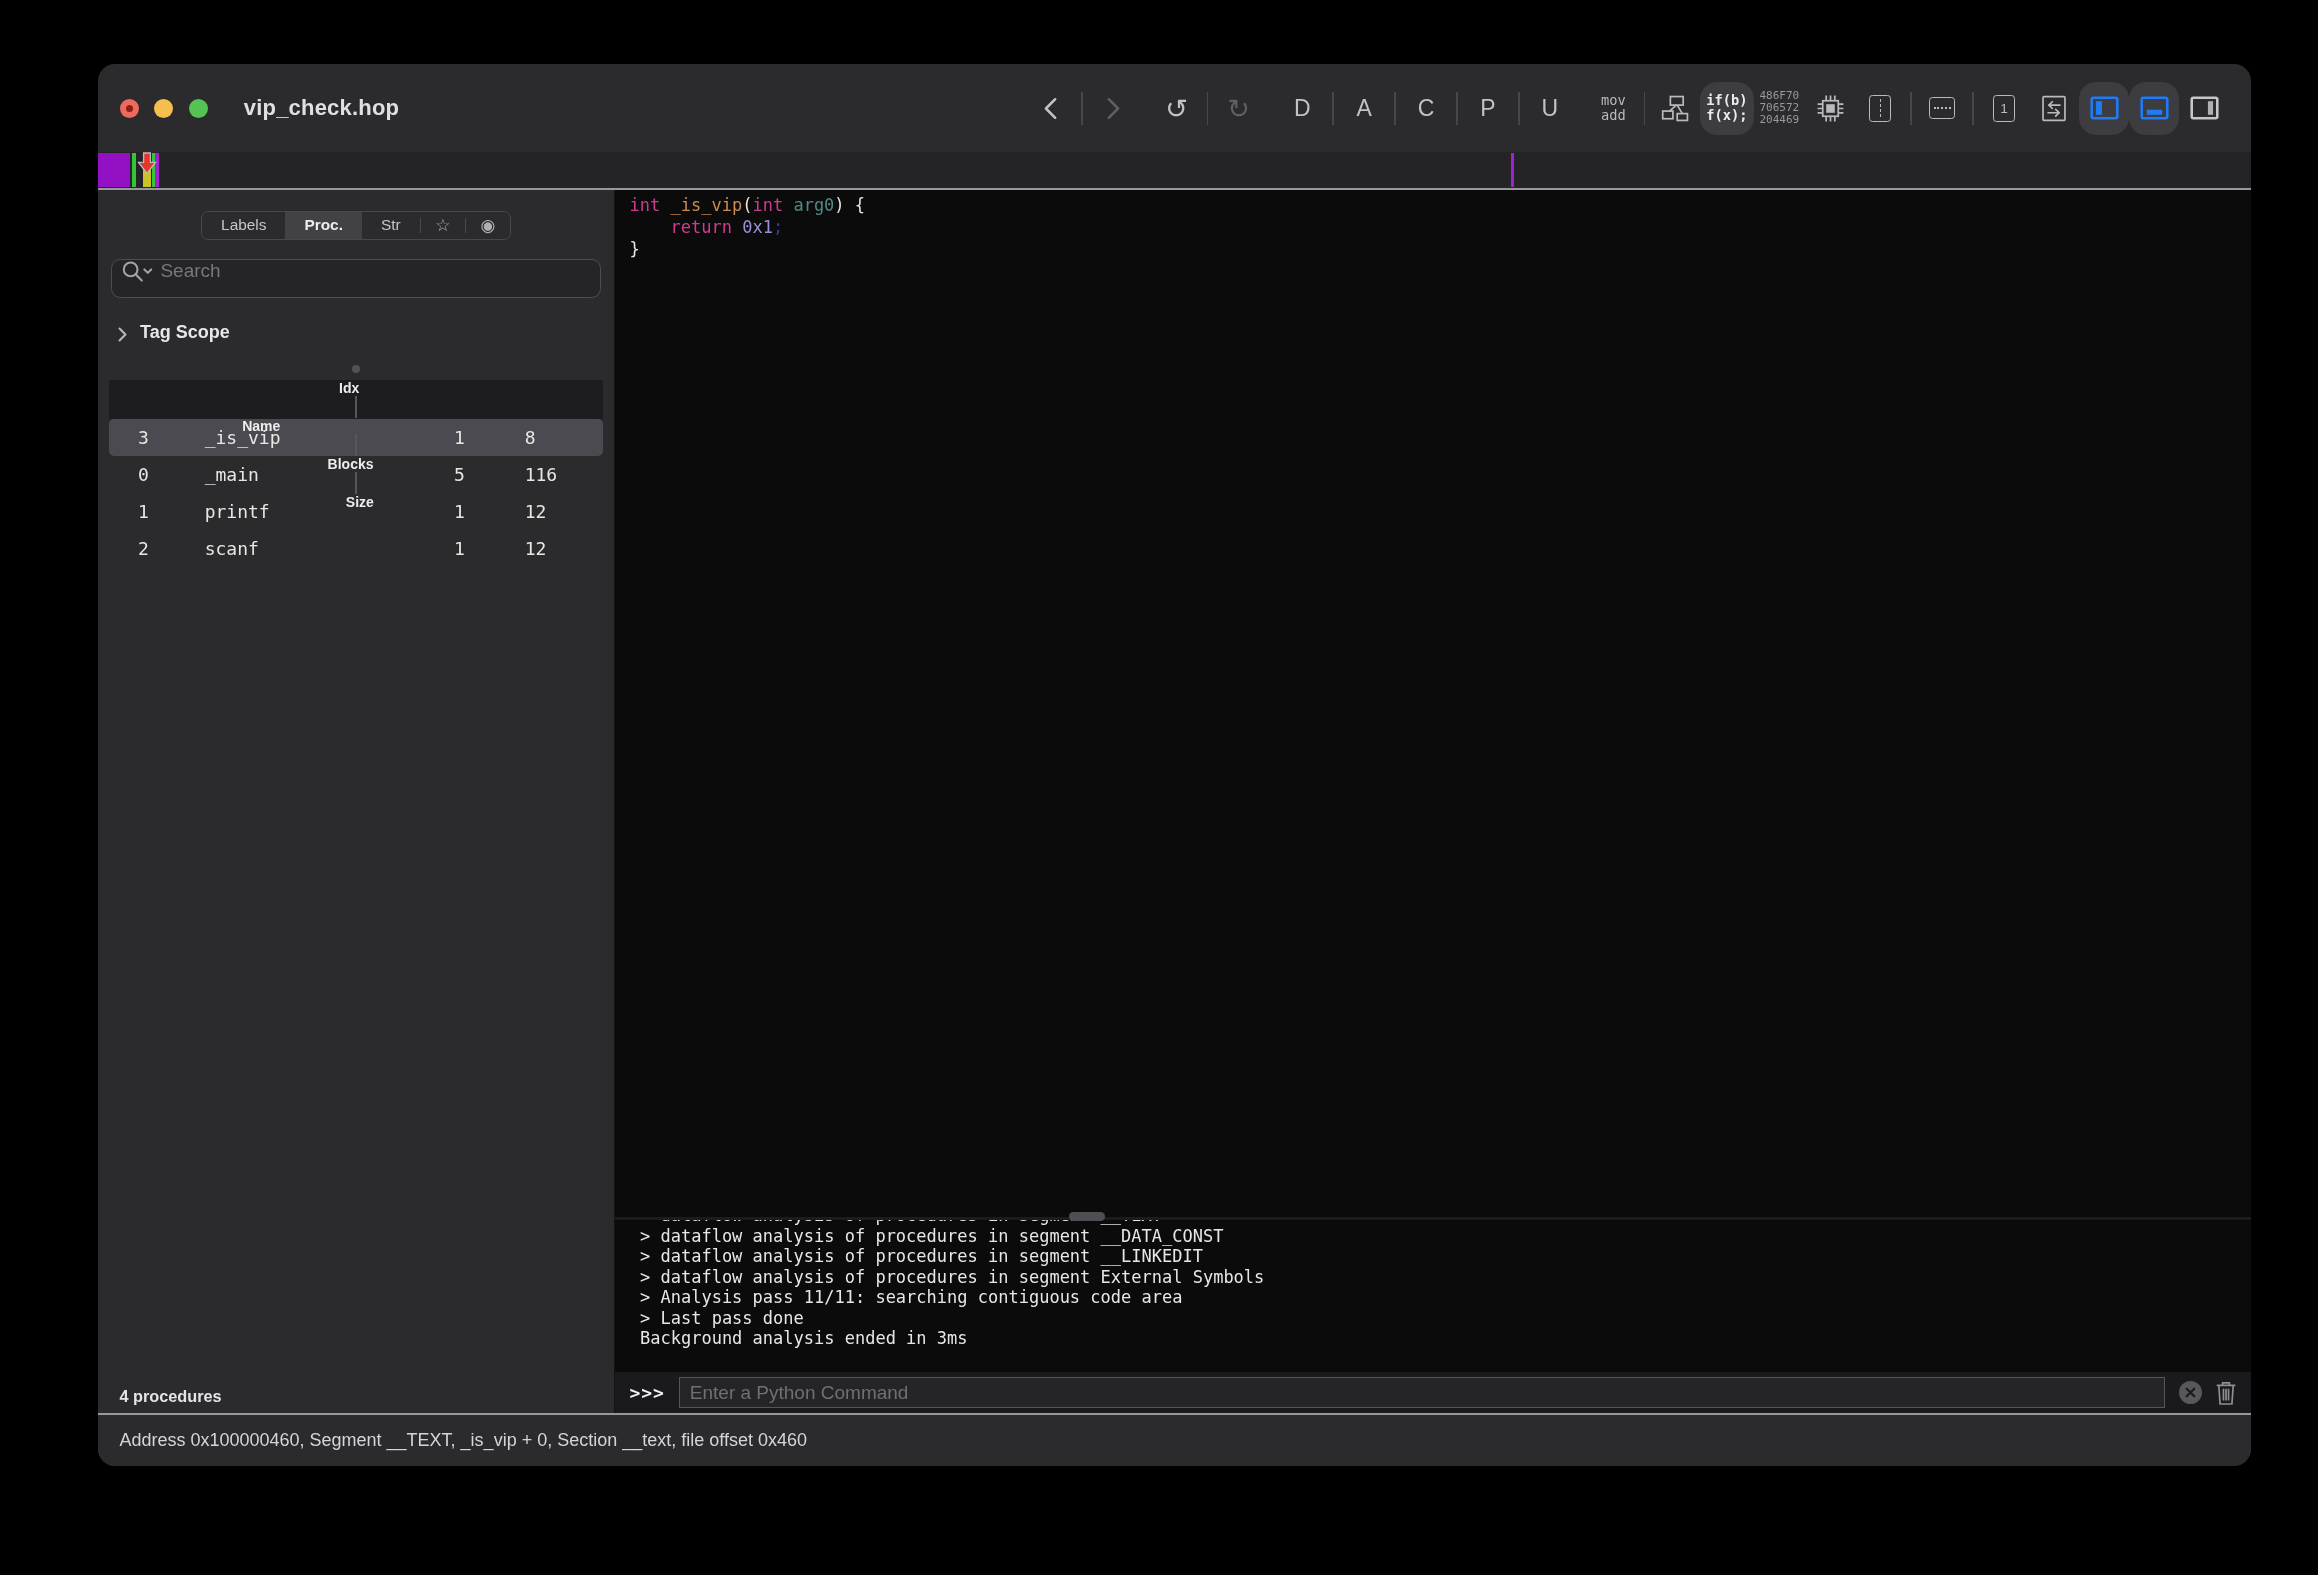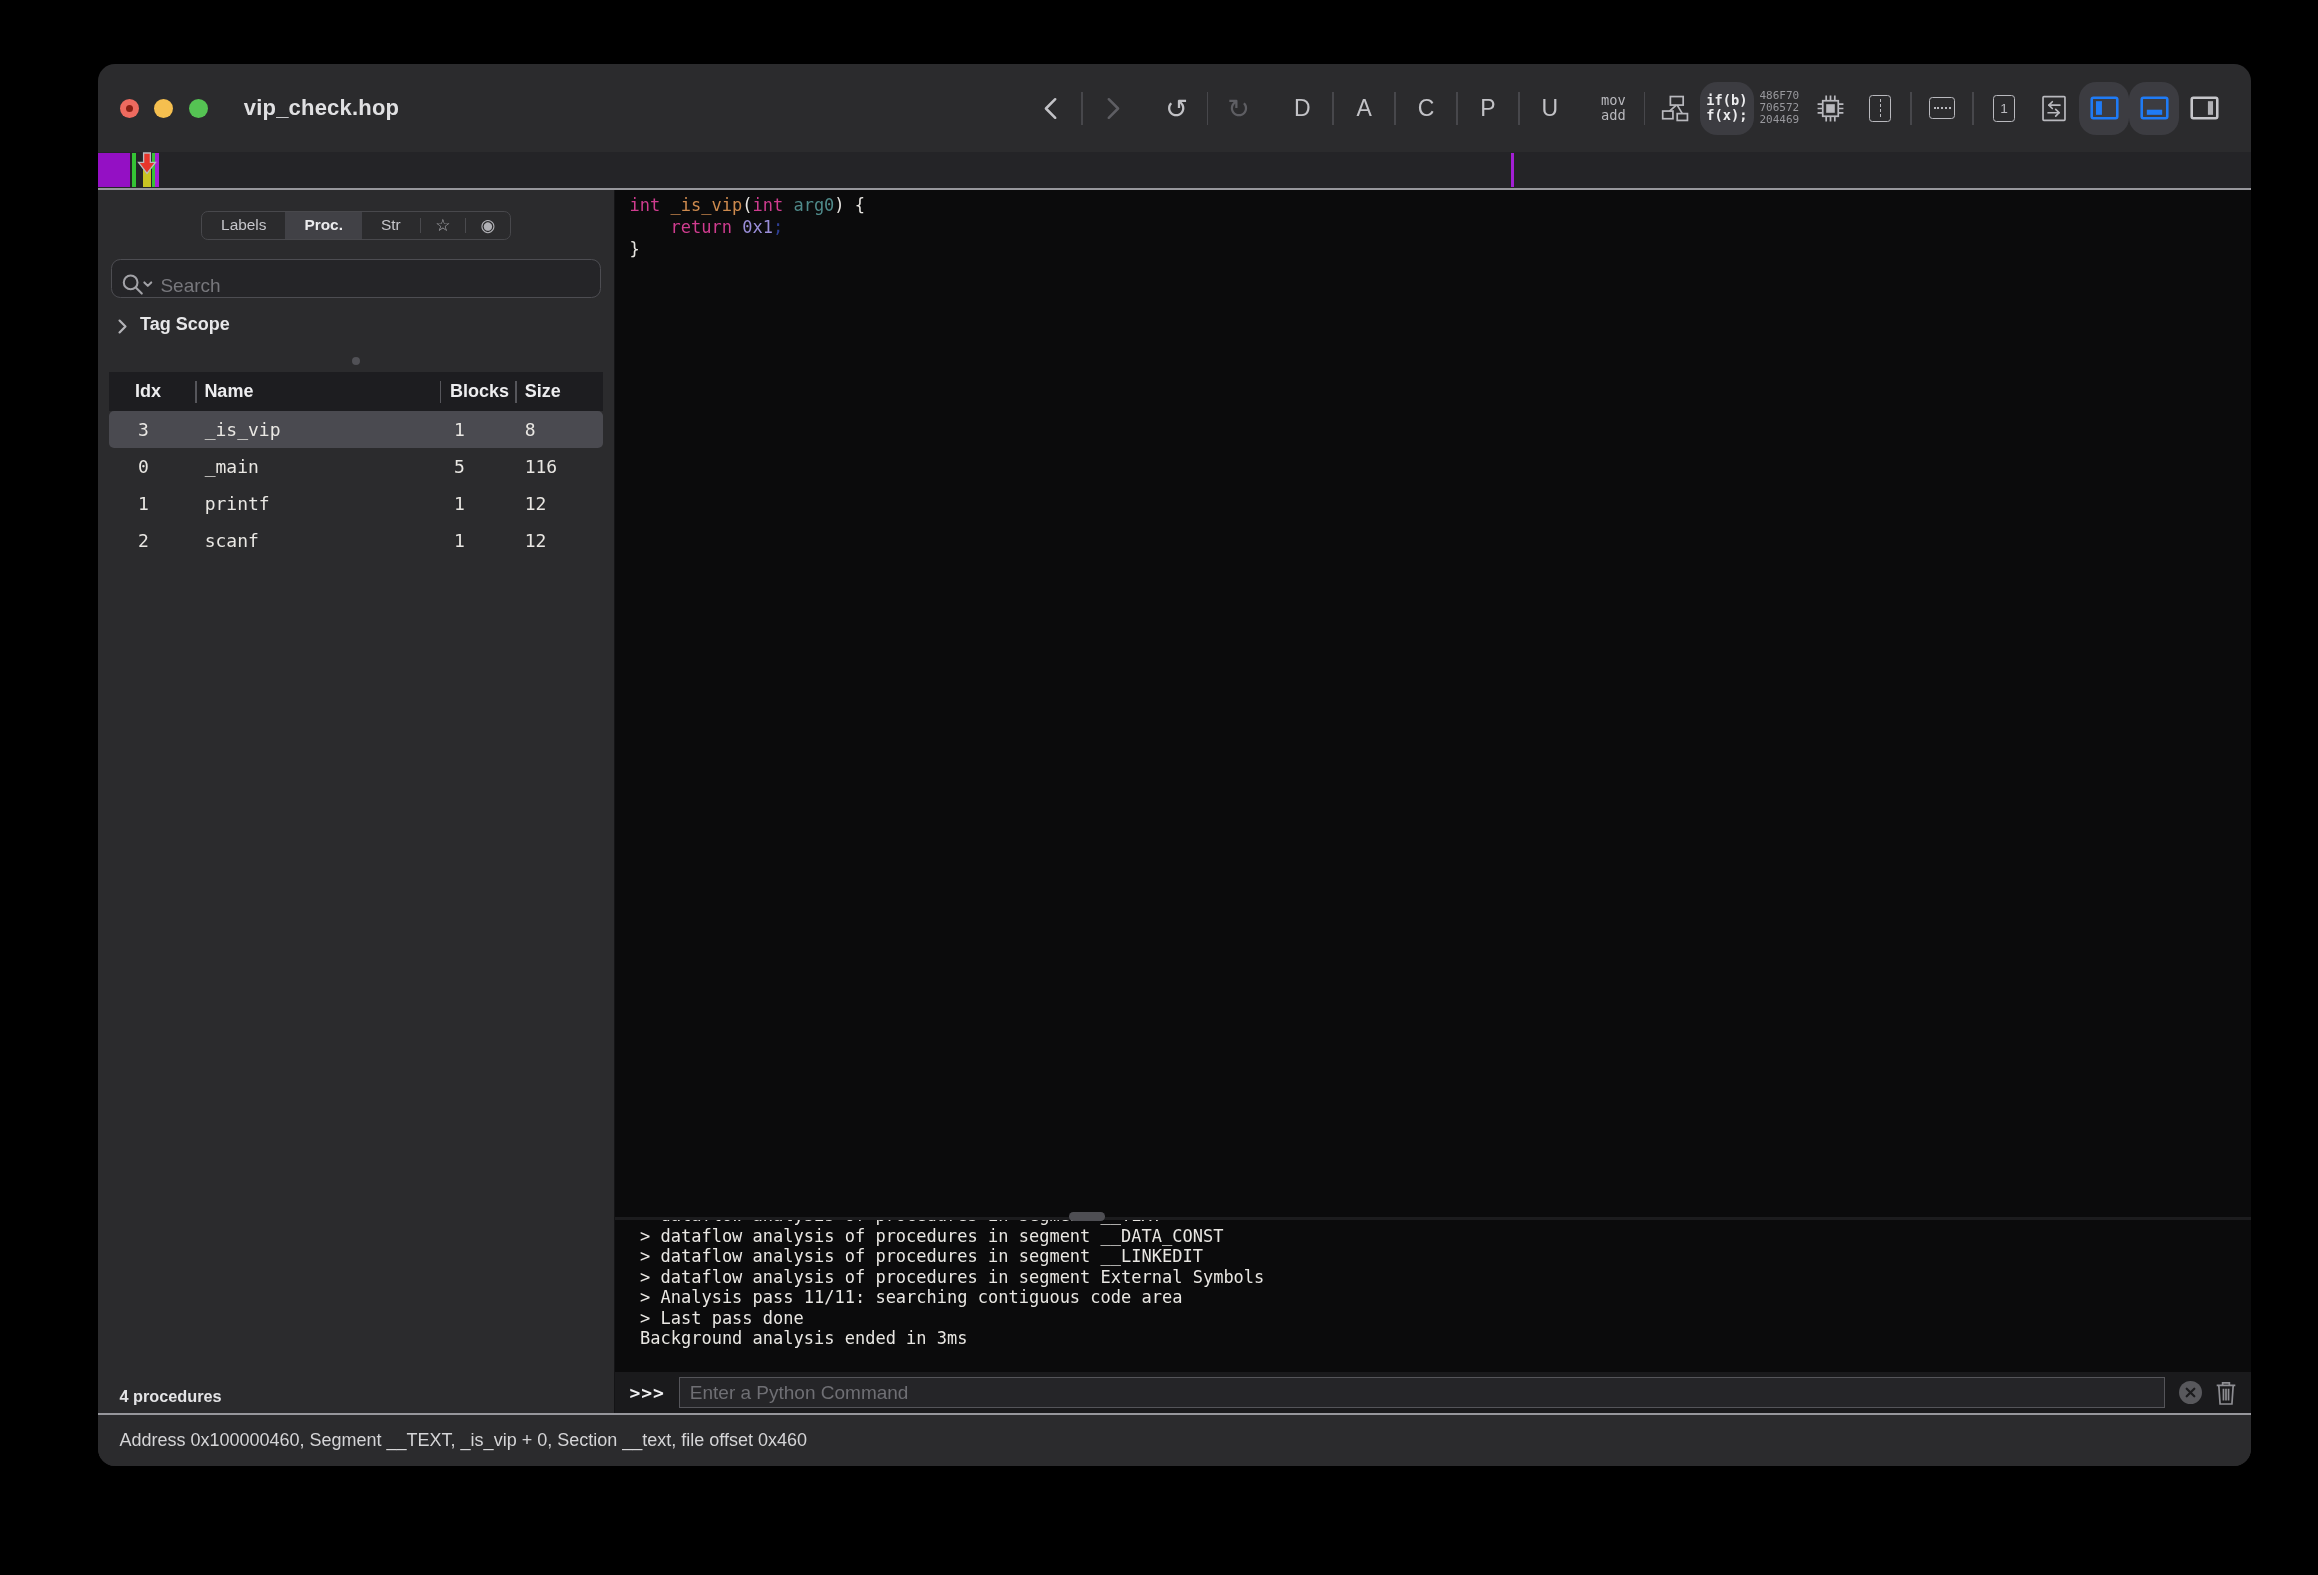--- a/index.html
+++ b/index.html
@@ -58,31 +58,31 @@
   .main { flex:1; min-width:0; display:flex; flex-direction:column; background:#0b0b0c; }
 
   
   .segmented { margin:20.5px auto 0; display:flex; align-items:stretch; height:29px;
     border:0.9px solid #48484c; border-radius:6.8px; overflow:hidden; }
   .segment { display:flex; align-items:center; justify-content:center; padding:0 19px;
     font-size:15.4px; color:#c6c6cb; }
   .segment.selected { background:#414146; color:#ececee; font-weight:bold; }
   .segment.iconseg { padding:0 14.6px; font-size:17px; color:#b0b0b5; }
   .seg-sep { width:0.9px; background:#4a4a4e; margin:6px 0; }
-  .searchbox { margin:19px 13px 0; height:39px; flex:none; border:1.7px solid #4d4d52; border-radius:9.4px;
-    background:#252528; display:flex; align-items:flex-end; padding:0 8.6px; }
+  .searchbox { margin:19px 13px 8px; height:39px; flex:none; border:1.7px solid #4d4d52; border-radius:9.4px;
+    background:#252528; display:flex; align-items:flex-start; padding:0 8.6px; }
   .searchbox input { flex:1; margin-left:6.8px; background:transparent; border:none; outline:none;
     color:#dedee0; font-size:19px; font-family:"Liberation Sans", sans-serif; }
   .searchbox input::placeholder { color:#77777c; }
   .tagscope { margin:10.3px 0 0 19px; display:flex; align-items:flex-end; gap:12px;
     color:#e7e7e9; font-size:18px; font-weight:600; height:27px; }
   .handle-dot { width:8.6px; height:8.6px; border-radius:50%; background:#515156; margin:22px auto 6.8px; flex:none; }
   .proc-table { margin:0 11px; flex:none; }
   .thead { display:flex; align-items:center; height:39px; background:#1d1d20;
-    font-size:18px; font-weight:600; color:#ededef; }
+    font-size:14px; font-weight:600; color:#ededef;flex-direction:column; }
   .col-idx { width:88px; padding-left:26px; }
   .col-name { width:245px; padding-left:7.7px; }
   .col-blocks { width:75px; padding-left:8.6px; }
   .col-size { flex:1; padding-left:7.7px; }
   .hsep { width:1.7px; height:22px; background:#56565b; flex:none; }
   .thead .col-idx { width:86px; }
   .thead .col-name { width:243px; }
   .thead .col-blocks { width:74px; }
   .trow { display:flex; align-items:center; height:37px; font-family:"DejaVu Sans Mono", monospace;
     font-size:18px; color:#e9e7e3; }

